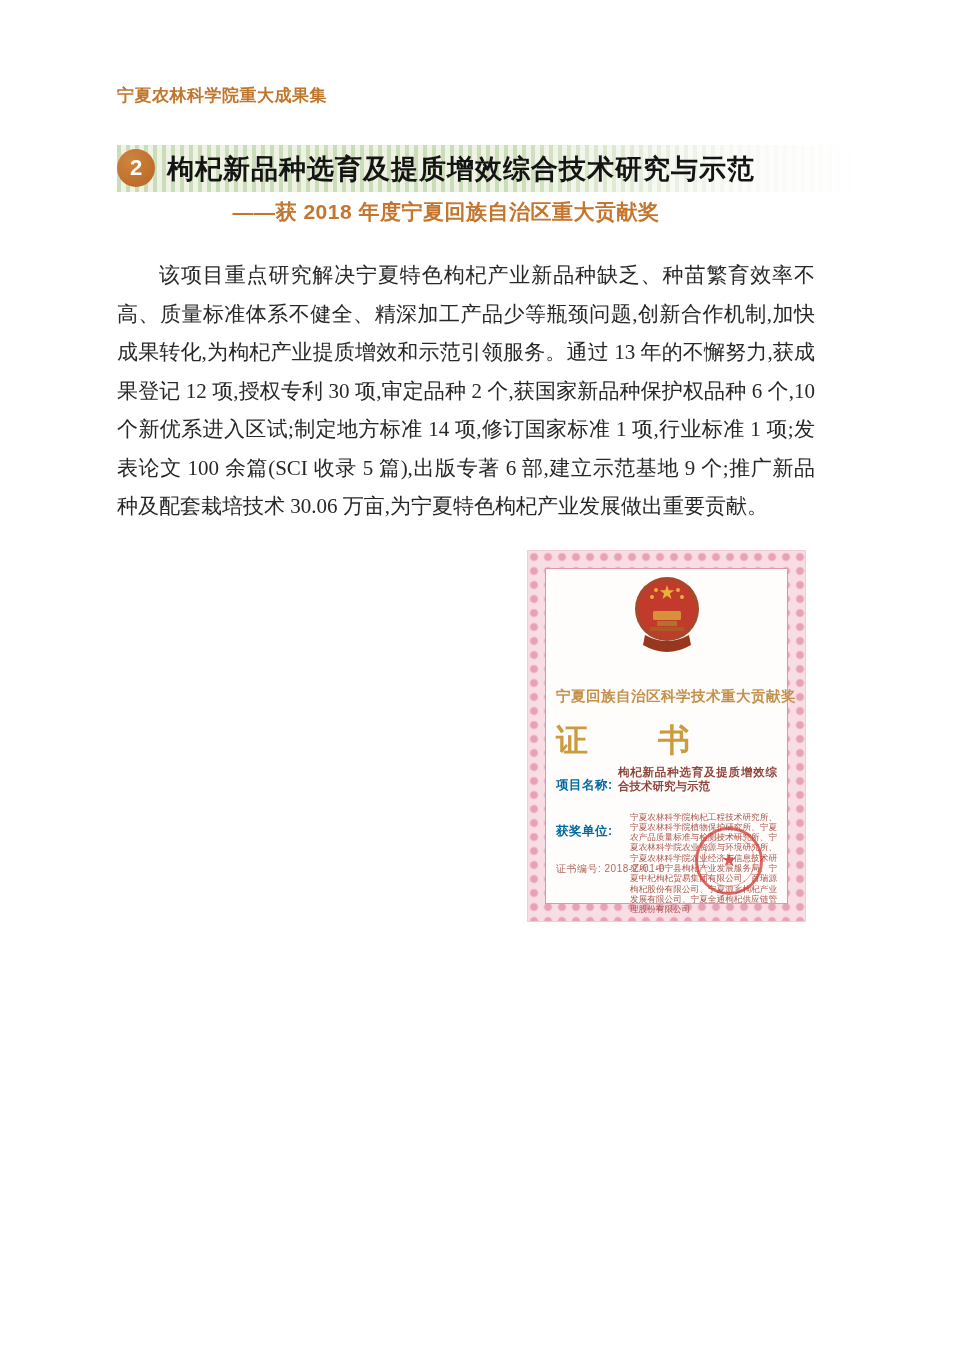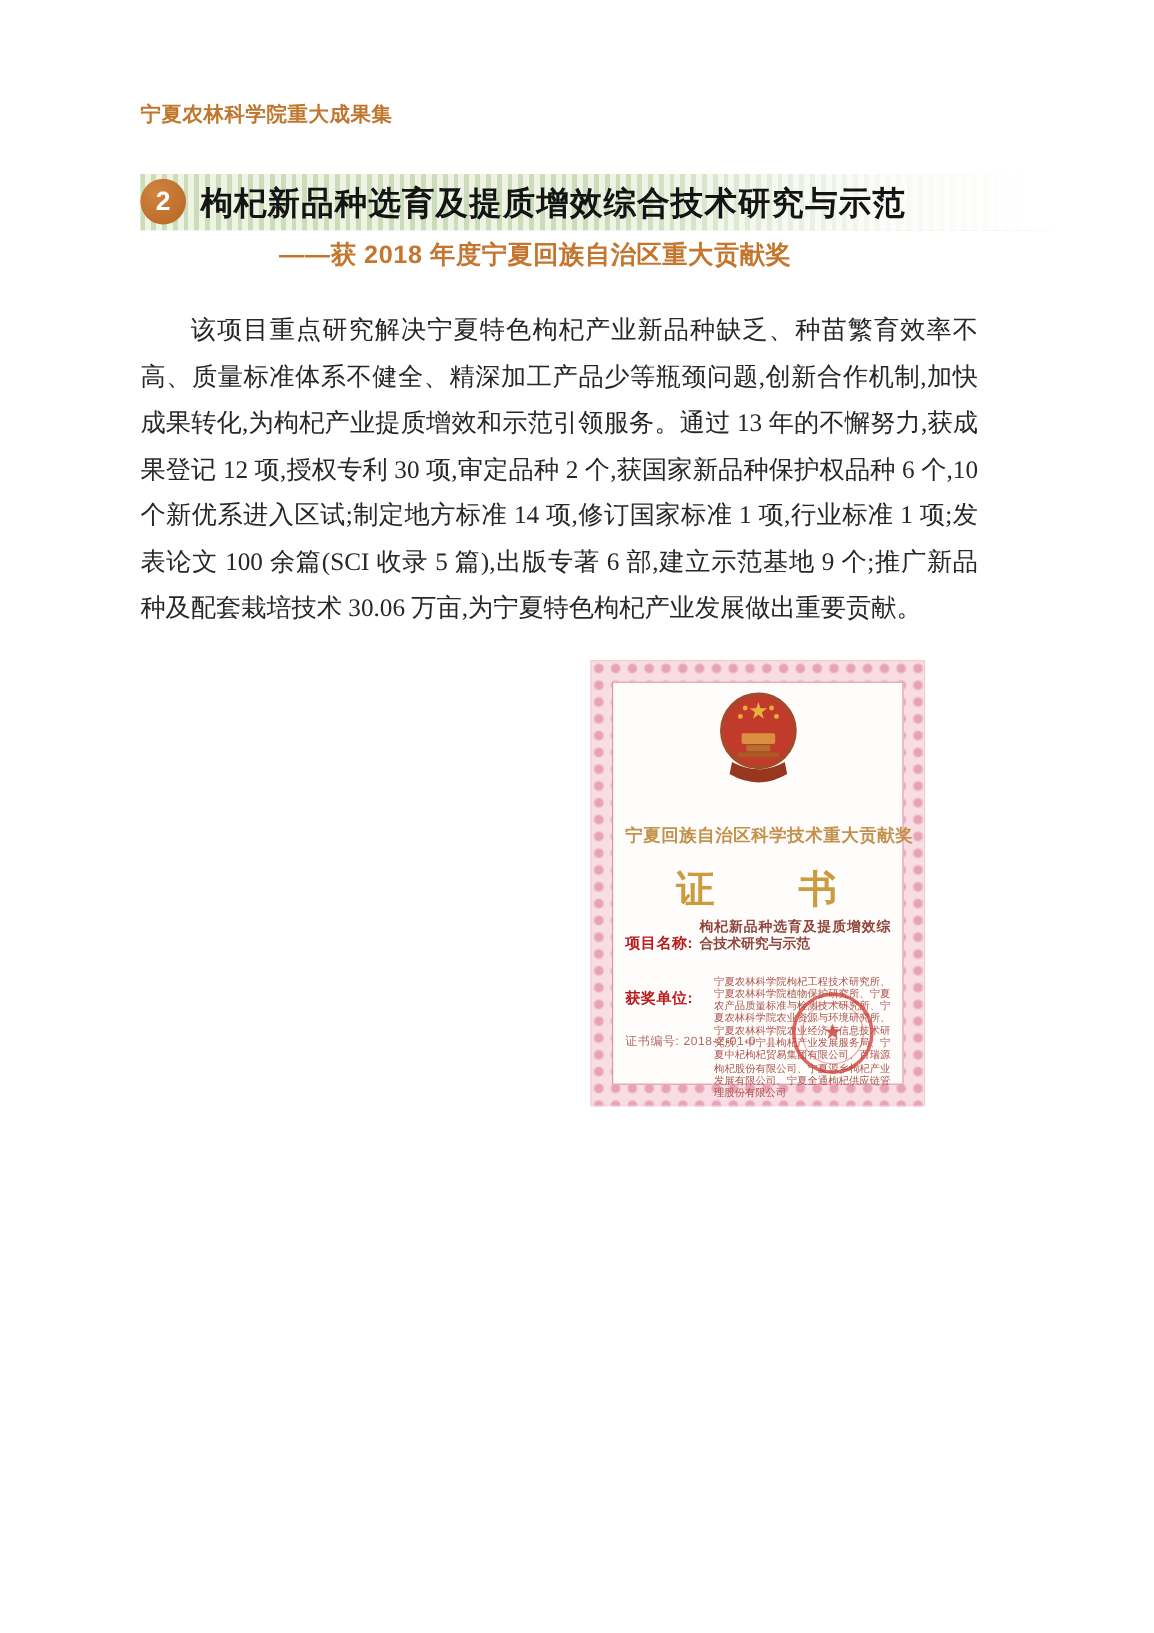--- a/index.html
+++ b/index.html
@@ -39,47 +39,47 @@
   .body-text{
     position:absolute; left:117px; top:256px; width:698px;
     font-size:21px; line-height:38.5px; text-align:justify; color:#272727;
   }
   .body-text p{margin:0 0 8px 0;}
   .body-text p.nogap{margin-bottom:0;}
   .indent{text-indent:2em;}
   
   .cert-float{
     float:right; width:288px; height:372px; margin:16px 0 0 12px;
-    display:block; position:relative;padding-left:35px;
+    display:block; position:relative;
   }
   .cert{
     position:absolute; left:0; top:0; width:279px; height:372px; display:block;
     background-color:#f9dde4;
     background-image:radial-gradient(circle, #e7a2b5 30%, rgba(231,162,181,.35) 42%, rgba(231,162,181,0) 50%);
     background-size:14px 14px;
     box-shadow:0 0 0 1px #f3ccd5 inset;
   }
   .cert-inner{
     position:absolute; left:18px; top:18px; right:18px; bottom:18px; display:block;
     background:#fffdfc; border:1.5px solid #df97a8; padding:4px 10px 0 10px;
     font-family:"Liberation Sans", sans-serif;
   }
   .emblem-wrap{display:block; text-align:center; margin-top:2px;}
   .cert-award-title{
     display:block; text-align:center; margin-top:6px;
     font-size:14.5px; font-weight:bold; color:#c3914b; letter-spacing:.5px; white-space:nowrap;
   }
   .cert-title{
-    display:block; text-align:center; margin-top:5px;
+    display:block; margin-top:5px;
     font-size:32px; font-weight:bold; color:#cc9a3f; letter-spacing:2px;
     font-family:"Liberation Serif", serif;
   }
   .cert-row{display:flex; margin-top:7px; align-items:flex-start;}
   .cert-label{
-    flex:0 0 62px; font-size:12.5px; font-weight:bold; color:#b91c1c; letter-spacing:.5px;
+    flex:0 0 62px; font-size:12.5px; font-weight:bold; color:#0369a1; letter-spacing:.5px;
     white-space:nowrap;
   }
   .cert-value{
     flex:1; font-size:11.5px; line-height:13.5px; color:#8f463c; font-weight:bold;
   }
   .cert-value.small{
     font-size:8.6px; line-height:10.3px; color:#a9544a; font-weight:normal;
     filter:blur(.2px);
     margin-left:12px;
   }

